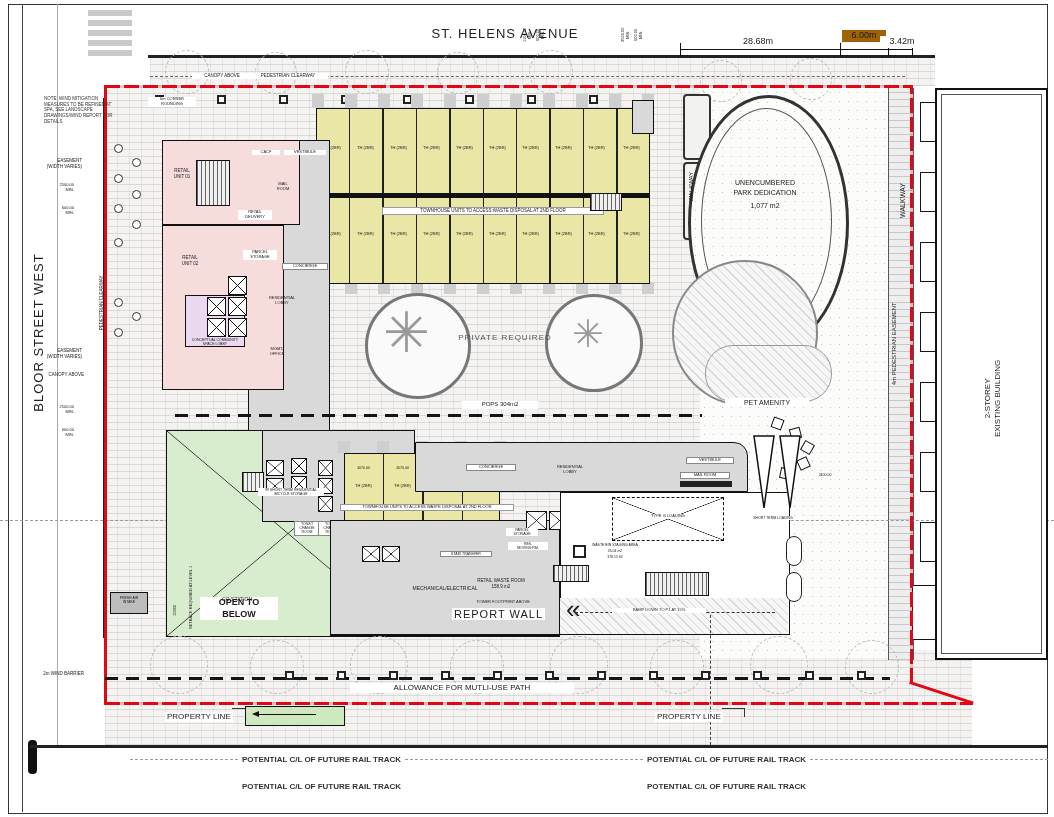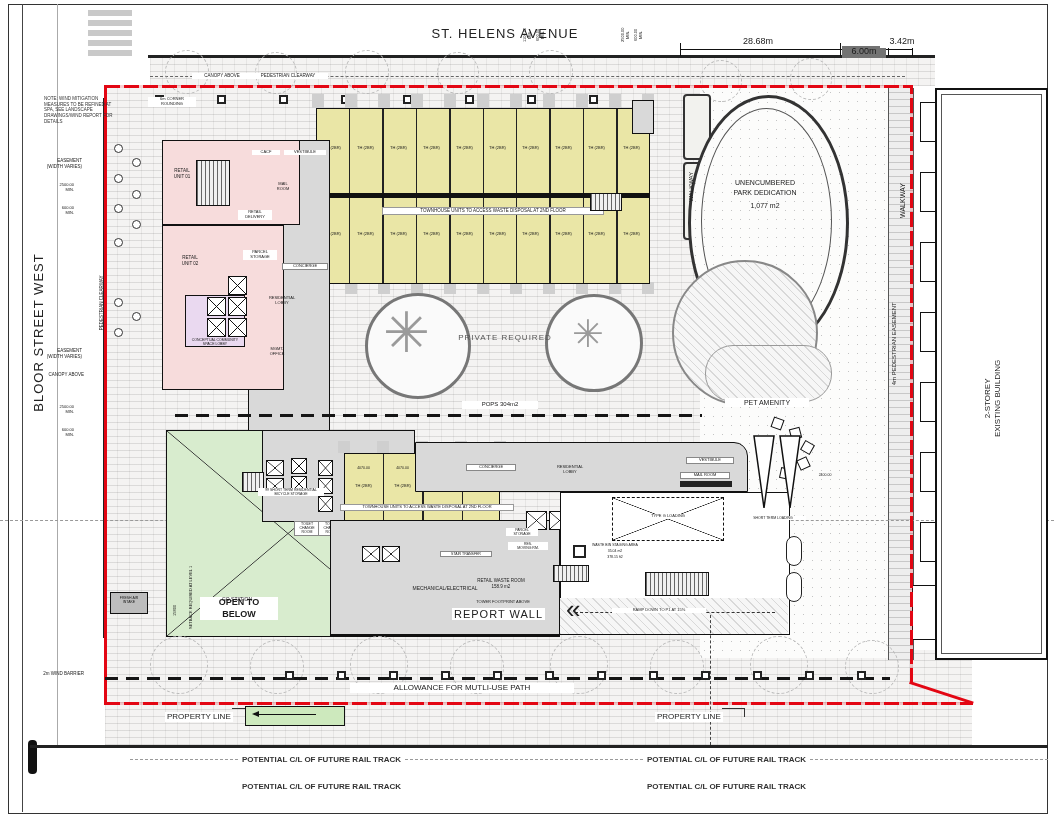--- a/index.html
+++ b/index.html
@@ -76,21 +76,21 @@
 
   <div class="a c t13" style="left:400px;top:26px;width:210px;letter-spacing:1px;color:#222;">ST. HELENS AVENUE</div>
   <div class="a c t13 rot" style="left:-45px;top:325px;width:166px;letter-spacing:1px;color:#222;">BLOOR STREET WEST</div>
 
   <div class="a" style="left:680px;top:49px;width:233px;height:1px;background:#111;"></div>
   <div class="a" style="left:680px;top:43px;width:1px;height:13px;background:#111;"></div>
   <div class="a" style="left:840px;top:43px;width:1px;height:13px;background:#111;"></div>
   <div class="a" style="left:888px;top:43px;width:1px;height:13px;background:#111;"></div>
   <div class="a" style="left:912px;top:43px;width:1px;height:13px;background:#111;"></div>
   <div class="a c t9" style="left:718px;top:36px;width:80px;background:#fff;">28.68m</div>
-  <div class="a c t9" style="left:842px;top:46px;width:44px;background:#737373;">6.00m</div>
+  <div class="a c t9" style="left:842px;top:30px;width:44px;background:#a16207;">6.00m</div>
   <div class="a c t9" style="left:880px;top:36px;width:44px;background:#fff;">3.42m</div>
 
   <div class="a c t4 rot pre" style="left:511px;top:30px;width:34px;">1100.00
 MIN.</div>
   <div class="a c t4 rot pre" style="left:524px;top:30px;width:34px;">600.00
 MIN.</div>
   <div class="a c t4 rot pre" style="left:609px;top:30px;width:34px;">2500.00
 MIN.</div>
   <div class="a c t4 rot pre" style="left:622px;top:30px;width:34px;">600.00
 MIN.</div>

